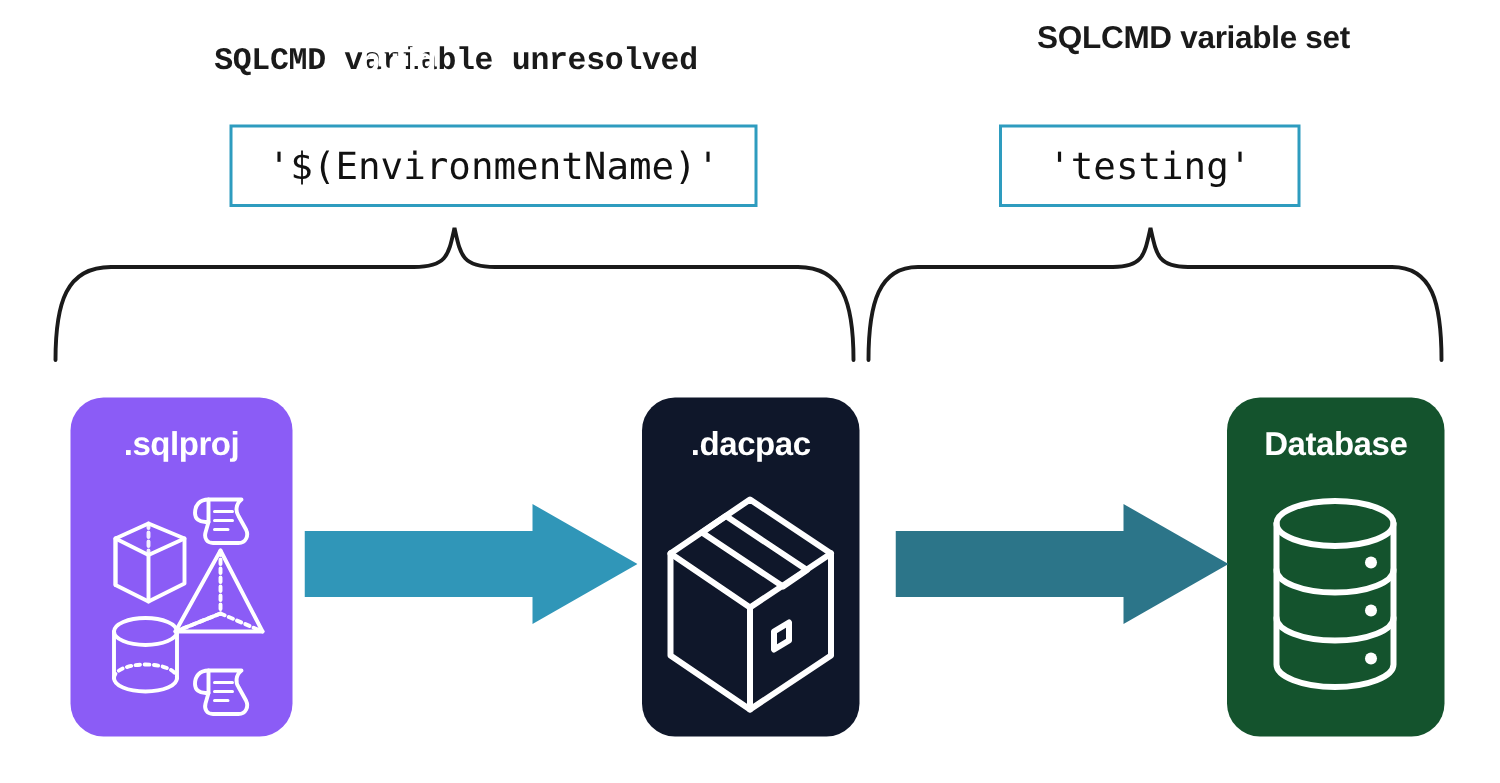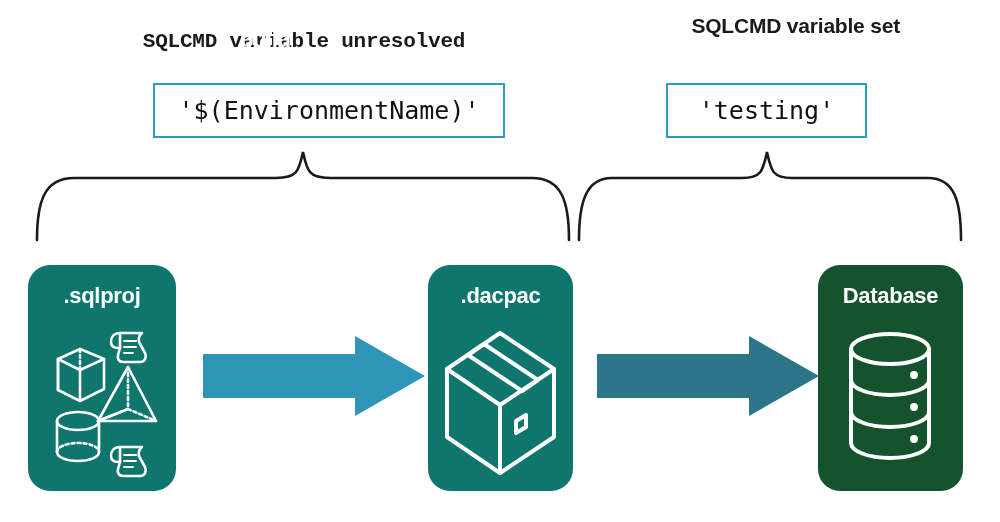--- a/index.html
+++ b/index.html
@@ -60,22 +60,22 @@
     width: 1000px; height: 110px;
   }
 
   
   .stagebox {
     position: absolute;
     border-radius: 22px;
     top: 265px;
     height: 226px;
   }
-  #box-sqlproj  { left: 28px;  width: 148px; background: #0f766e; }
-  #box-dacpac   { left: 428px; width: 145px; background: #0f766e; text-decoration: underline; }
+  #box-sqlproj  { left: 47px;  width: 148px; background: #8b5cf6; }
+  #box-dacpac   { left: 428px; width: 145px; background: #0f172a; text-decoration: underline; }
   #box-database { left: 818px; width: 145px; background: #14532d; }
 
   .boxlabel {
     position: absolute;
     left: 0; right: 0;
     top: 18px;
     text-align: center;
     color: #ffffff;
     font-family: "Liberation Sans", sans-serif;
     font-weight: bold;

